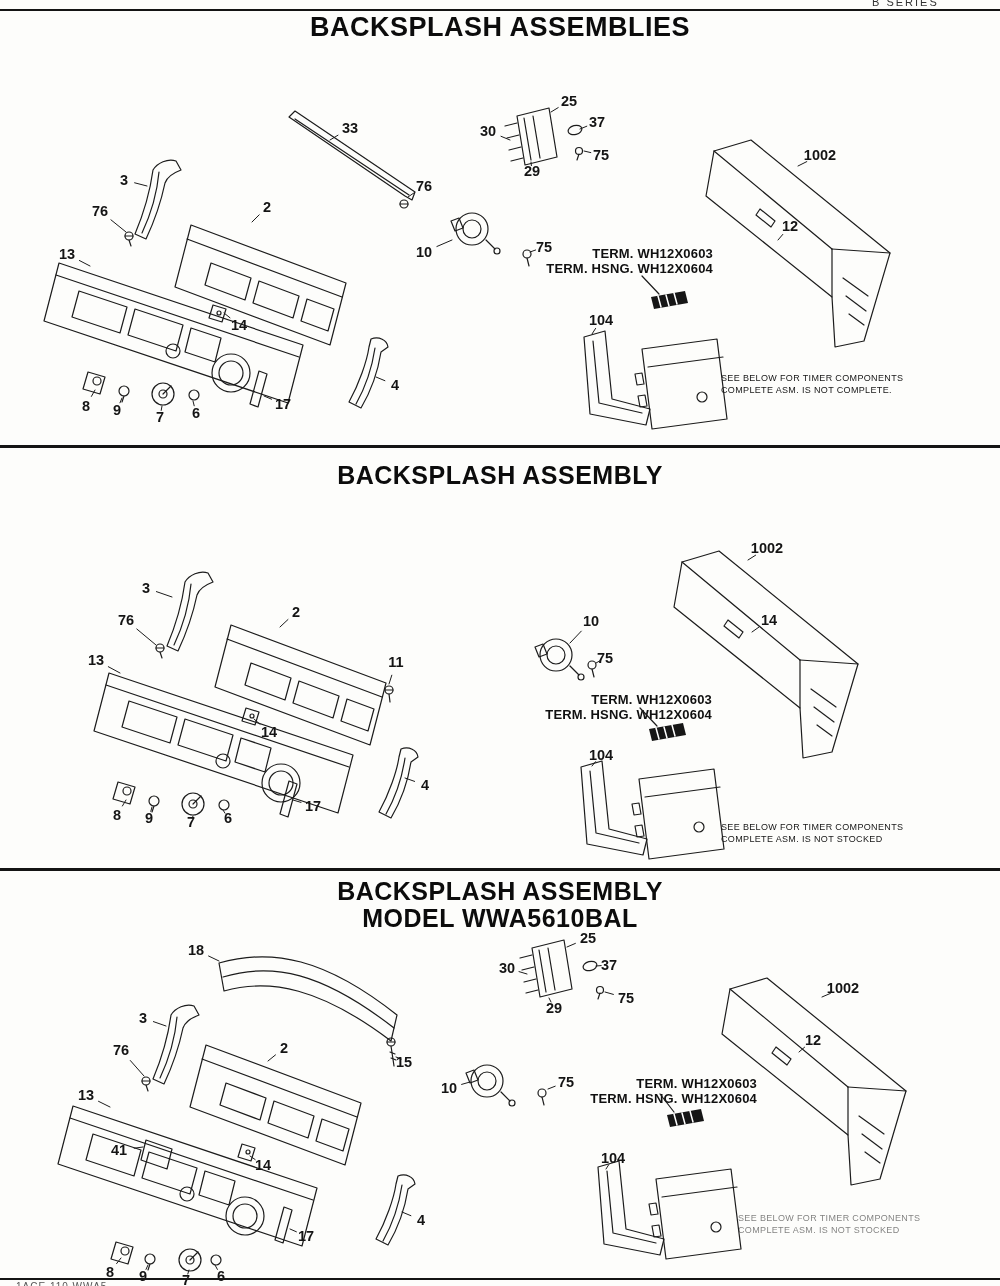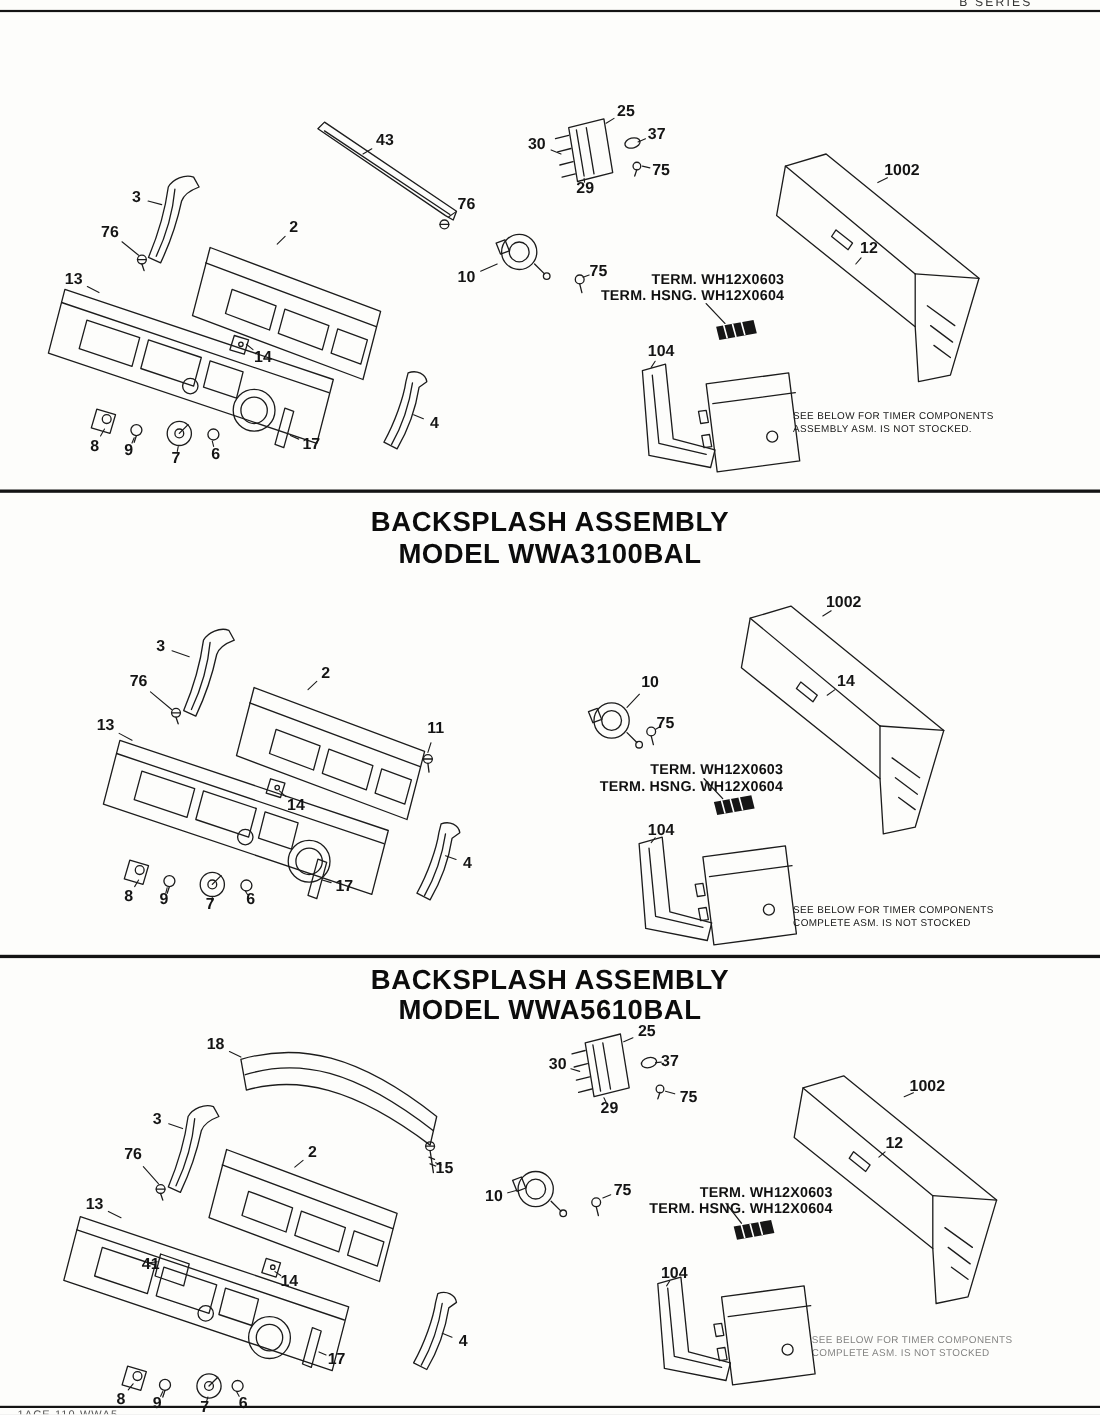--- a/index.html
+++ b/index.html
@@ -30,43 +30,43 @@
 
 <div class="page">
 
   <div class="rule" style="top:9px;height:2px;"></div>
   <div class="series">B SERIES</div>
   <div class="rule" style="top:445px;height:3px;"></div>
   <div class="rule" style="top:868px;height:3px;"></div>
   <div class="rule" style="top:1278px;height:2px;"></div>
   <div class="footer-frag">1ACE 110 WWA5</div>
 
+  <div class="sec-title" style="top:12px;font-size:27px;">BACKSPLASH ASSEMBLIES</div>
 
   <div class="sec-title" style="top:461px;font-size:25px;">BACKSPLASH  ASSEMBLY</div>
-  <div class="sec-title" style="top:490px;font-size:25px;">MODEL  WWA3100BAL</div>
 
   <div class="sec-title" style="top:877px;font-size:25px;">BACKSPLASH ASSEMBLY</div>
   <div class="sec-title" style="top:904px;font-size:25px;">MODEL WWA5610BAL</div>
 
   <div class="term" style="left:473px;top:246px;width:240px;">
     <div>TERM. WH12X0603</div>
     <div>TERM. HSNG. WH12X0604</div>
   </div>
   <div class="term" style="left:472px;top:692px;width:240px;">
     <div>TERM. WH12X0603</div>
     <div>TERM. HSNG. WH12X0604</div>
   </div>
   <div class="term" style="left:517px;top:1076px;width:240px;">
     <div>TERM. WH12X0603</div>
     <div>TERM. HSNG. WH12X0604</div>
   </div>
 
   <div class="tnote" style="left:721px;top:372px;">
     <div>SEE BELOW FOR TIMER COMPONENTS</div>
-    <div>ASSEMBLY ASM. IS NOT STOCKED.</div>
+    <div>COMPLETE ASM. IS NOT COMPLETE.</div>
   </div>
   <div class="tnote" style="left:721px;top:821px;">
     <div>SEE BELOW FOR TIMER COMPONENTS</div>
     <div>COMPLETE ASM. IS NOT STOCKED</div>
   </div>
   <div class="tnote dim" style="left:738px;top:1212px;">
     <div>SEE BELOW FOR TIMER COMPONENTS</div>
     <div>COMPLETE ASM. IS NOT STOCKED</div>
   </div>
 
@@ -424,21 +424,21 @@
       <line x1="116.6" y1="1263.6" x2="121" y2="1258" class="leader"></line>
       <line x1="146.0" y1="1269.4" x2="148" y2="1265" class="leader"></line>
       <line x1="187.8" y1="1274.0" x2="189" y2="1270" class="leader"></line>
       <line x1="217.4" y1="1269.4" x2="215" y2="1265" class="leader"></line>
     </svg>
 
   <div id="callout-layer">
       <span class="callout" style="left: 569px; top: 101px;">25</span>
       <span class="callout" style="left: 597px; top: 122px;">37</span>
       <span class="callout" style="left: 488px; top: 131px;">30</span>
-      <span class="callout" style="left: 350px; top: 128px;">43</span>
+      <span class="callout" style="left: 350px; top: 128px;">33</span>
       <span class="callout" style="left: 532px; top: 171px;">29</span>
       <span class="callout" style="left: 601px; top: 155px;">75</span>
       <span class="callout" style="left: 424px; top: 186px;">76</span>
       <span class="callout" style="left: 124px; top: 180px;">3</span>
       <span class="callout" style="left: 820px; top: 155px;">1002</span>
       <span class="callout" style="left: 267px; top: 207px;">2</span>
       <span class="callout" style="left: 100px; top: 211px;">76</span>
       <span class="callout" style="left: 424px; top: 252px;">10</span>
       <span class="callout" style="left: 544px; top: 247px;">75</span>
       <span class="callout" style="left: 790px; top: 226px;">12</span>
@@ -476,21 +476,21 @@
       <span class="callout" style="left: 626px; top: 998px;">75</span>
       <span class="callout" style="left: 843px; top: 988px;">1002</span>
       <span class="callout" style="left: 143px; top: 1018px;">3</span>
       <span class="callout" style="left: 284px; top: 1048px;">2</span>
       <span class="callout" style="left: 121px; top: 1050px;">76</span>
       <span class="callout" style="left: 404px; top: 1062px;">15</span>
       <span class="callout" style="left: 813px; top: 1040px;">12</span>
       <span class="callout" style="left: 449px; top: 1088px;">10</span>
       <span class="callout" style="left: 566px; top: 1082px;">75</span>
       <span class="callout" style="left: 86px; top: 1095px;">13</span>
-      <span class="callout" style="left: 137px; top: 1150px;">41</span>
+      <span class="callout" style="left: 119px; top: 1150px;">41</span>
       <span class="callout" style="left: 263px; top: 1165px;">14</span>
       <span class="callout" style="left: 613px; top: 1158px;">104</span>
       <span class="callout" style="left: 306px; top: 1236px;">17</span>
       <span class="callout" style="left: 421px; top: 1220px;">4</span>
       <span class="callout" style="left: 110px; top: 1272px;">8</span>
       <span class="callout" style="left: 143px; top: 1276px;">9</span>
       <span class="callout" style="left: 186px; top: 1280px;">7</span>
       <span class="callout" style="left: 221px; top: 1276px;">6</span>
     </div>
 

